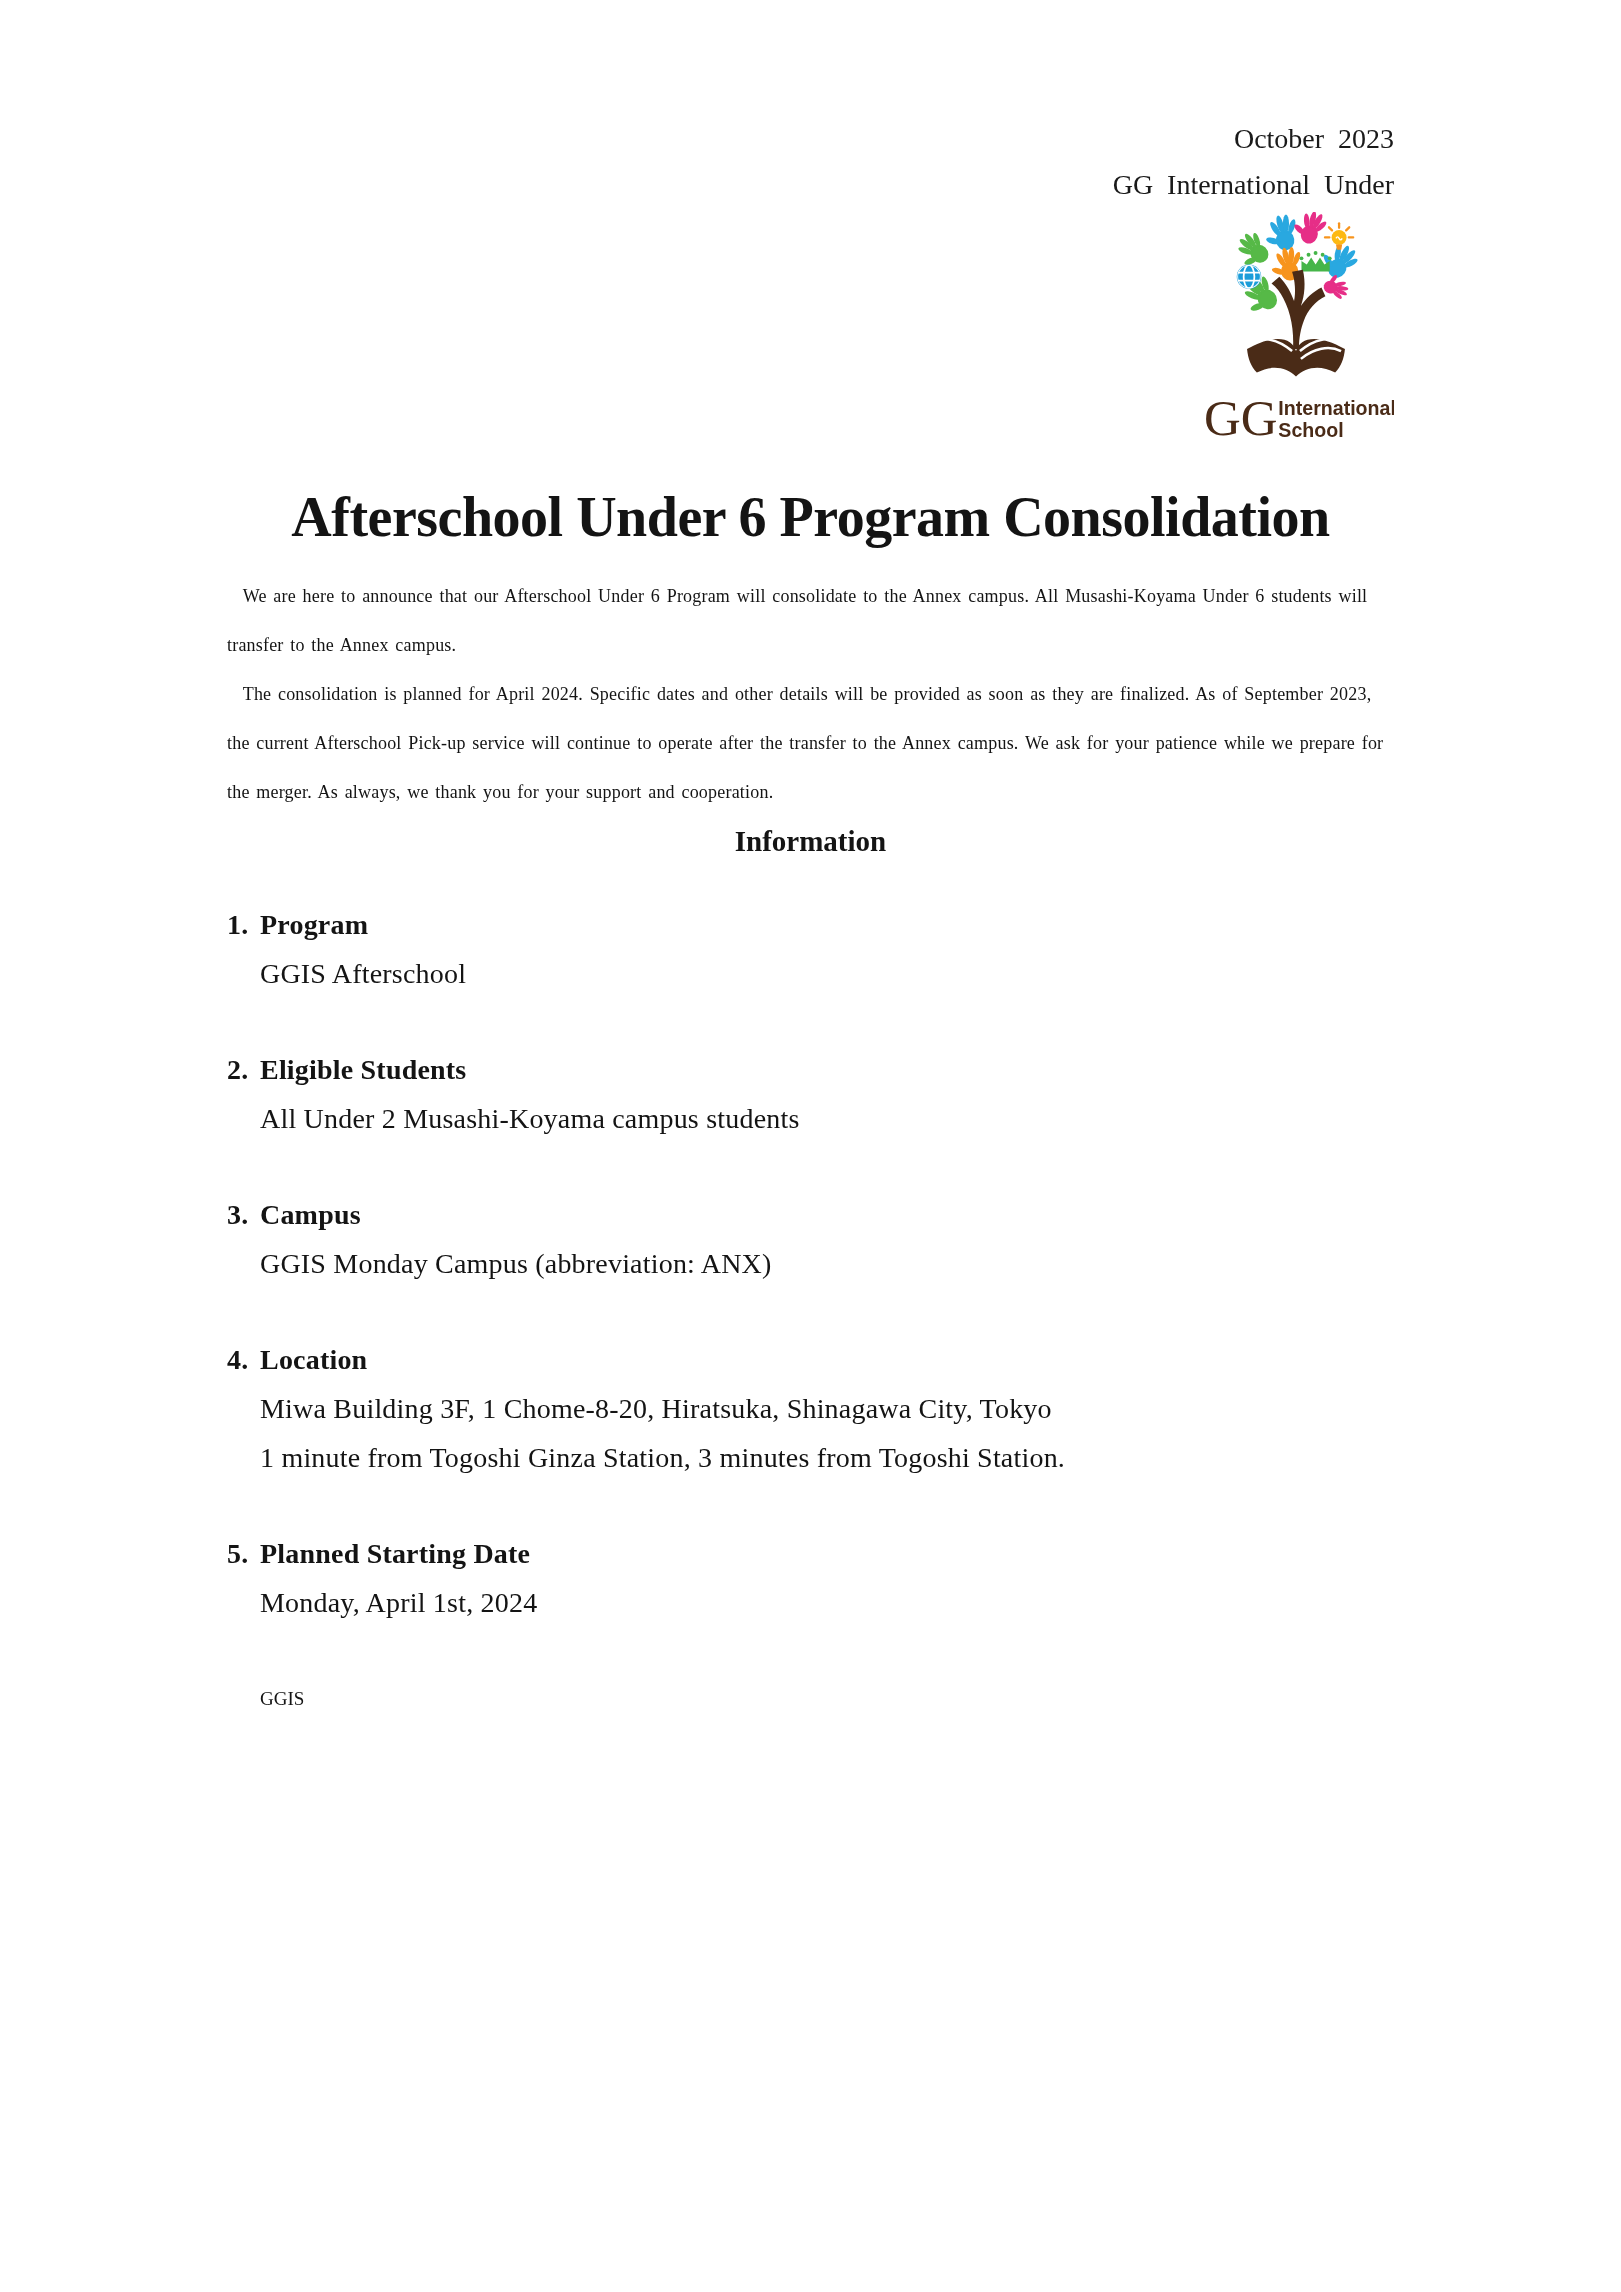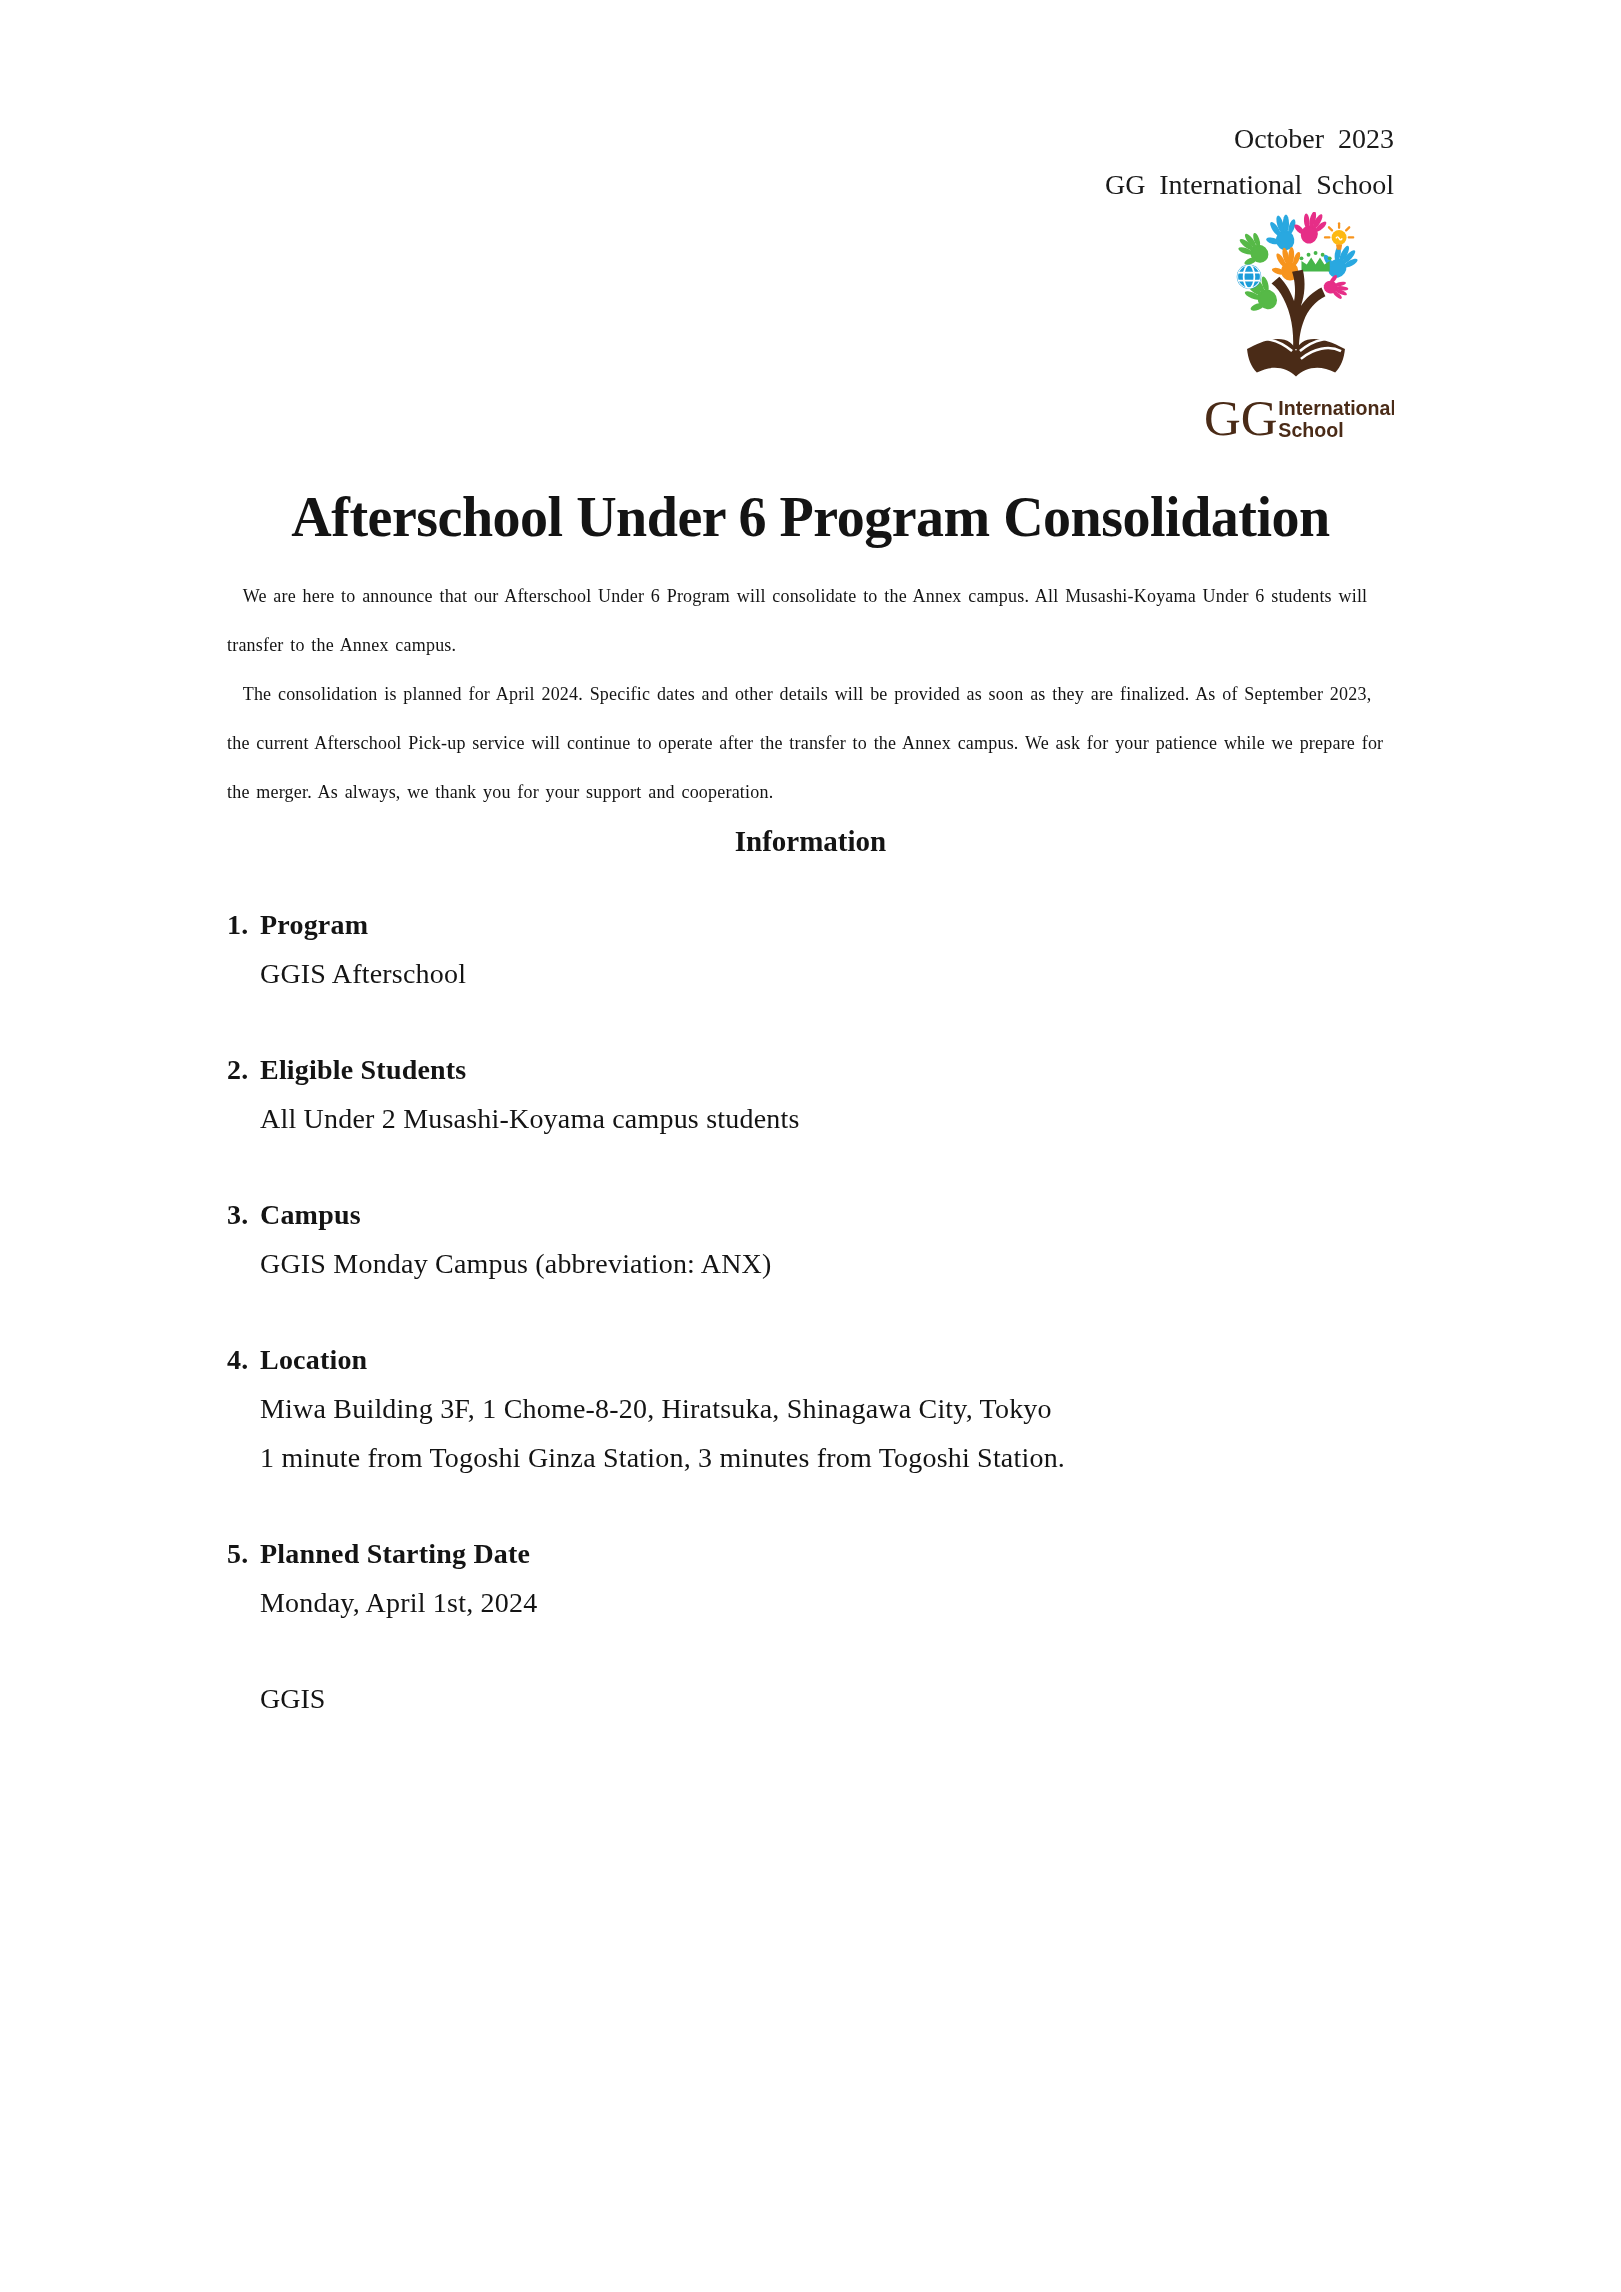--- a/index.html
+++ b/index.html
@@ -56,32 +56,32 @@
     line-height: 49px;
     margin-bottom: 47px;
     letter-spacing: 0.2px;
   }
   .item-head { display: flex; font-weight: bold; }
   .item-num { width: 33px; flex: 0 0 33px; }
   .item-body { margin-left: 33px; }
   .signature {
     margin-top: 47px;
     margin-left: 33px;
-    font-size: 28px;
+    font-size: 19px;
     line-height: 49px;
   }
 </style>
 </head>
 <body>
 
 <div class="page">
 
   <div class="header">
     <div>October 2023</div>
-    <div>GG International School</div>
+    <div>GG International Under</div>
   </div>
 
   <div class="logo-wrap">
     <svg width="196" height="235" viewBox="0 0 200 240">
       <defs>
         <g id="hand">
           <ellipse cx="0" cy="7" rx="9.5" ry="10.5"></ellipse>
           <ellipse cx="-8.5" cy="-6" rx="3.1" ry="8.5" transform="rotate(-26 -8.5 -6)"></ellipse>
           <ellipse cx="-2.8" cy="-10" rx="3.2" ry="9.5" transform="rotate(-8 -2.8 -10)"></ellipse>
           <ellipse cx="3.2" cy="-10" rx="3.2" ry="9.5" transform="rotate(8 3.2 -10)"></ellipse>

